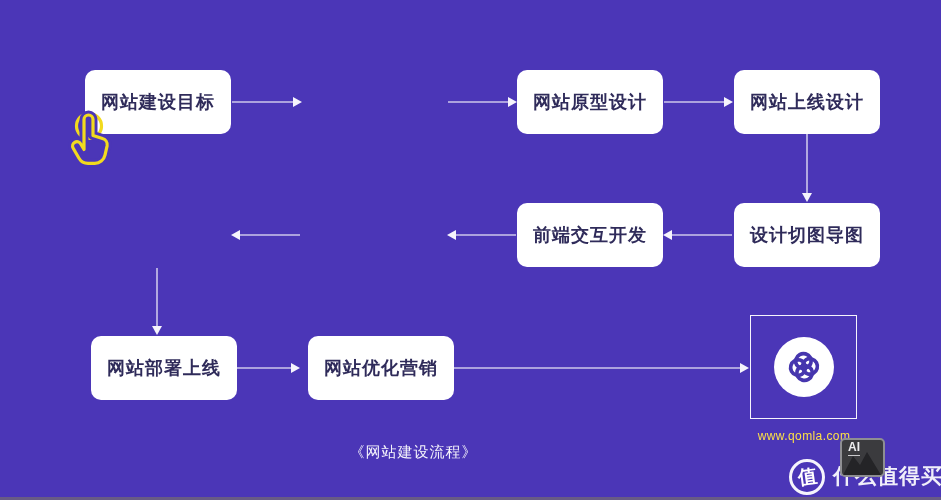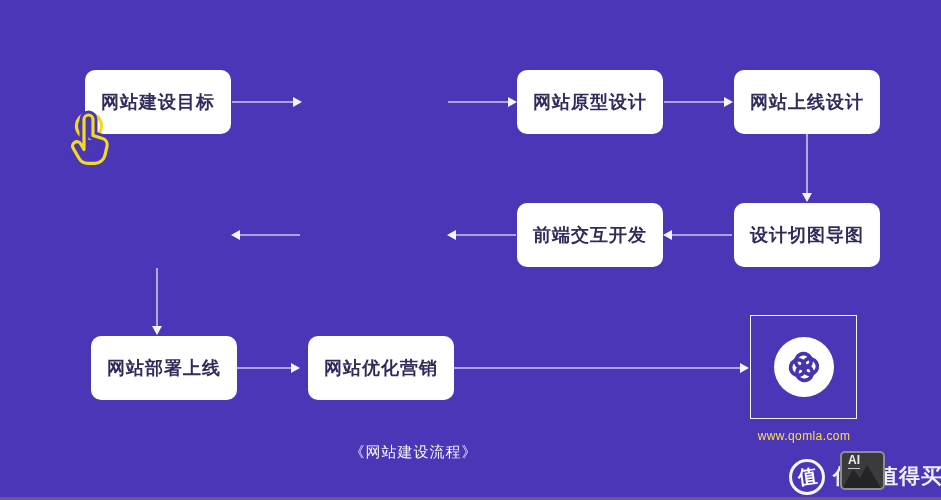--- a/index.html
+++ b/index.html
@@ -36,21 +36,21 @@
     position:absolute;left:789px;top:459px;width:36px;height:36px;border-radius:50%;
     border:3px solid rgba(255,255,255,.95);box-sizing:border-box;
     display:flex;align-items:center;justify-content:center;
   }
   .wm-circle span{color:#FFFFFF;font-size:19px;font-weight:bold;transform:rotate(-8deg);}
   .wm-text{
     position:absolute;left:833px;top:462px;color:rgba(255,255,255,.92);
     font-size:21px;letter-spacing:1px;white-space:nowrap;font-weight:bold;
   }
   .ai-badge{
-    position:absolute;left:840px;top:451px;width:45px;height:39px;border-radius:5px;
+    position:absolute;left:840px;top:438px;width:45px;height:39px;border-radius:5px;
     background:#3B3B3E;border:2.5px solid #8E8E92;box-sizing:border-box;overflow:hidden;
   }
   .ai-badge .ai-label{
     position:absolute;left:6px;top:0px;color:#EDEDEF;font-size:12px;font-weight:bold;
     border-bottom:1.5px solid #C9C9CC;line-height:15px;
   }
   .ai-badge svg{position:absolute;left:0;bottom:0;}
   .bottom-strip{
     position:absolute;left:0;bottom:0;width:941px;height:3px;
     background:rgba(130,122,92,.55);

